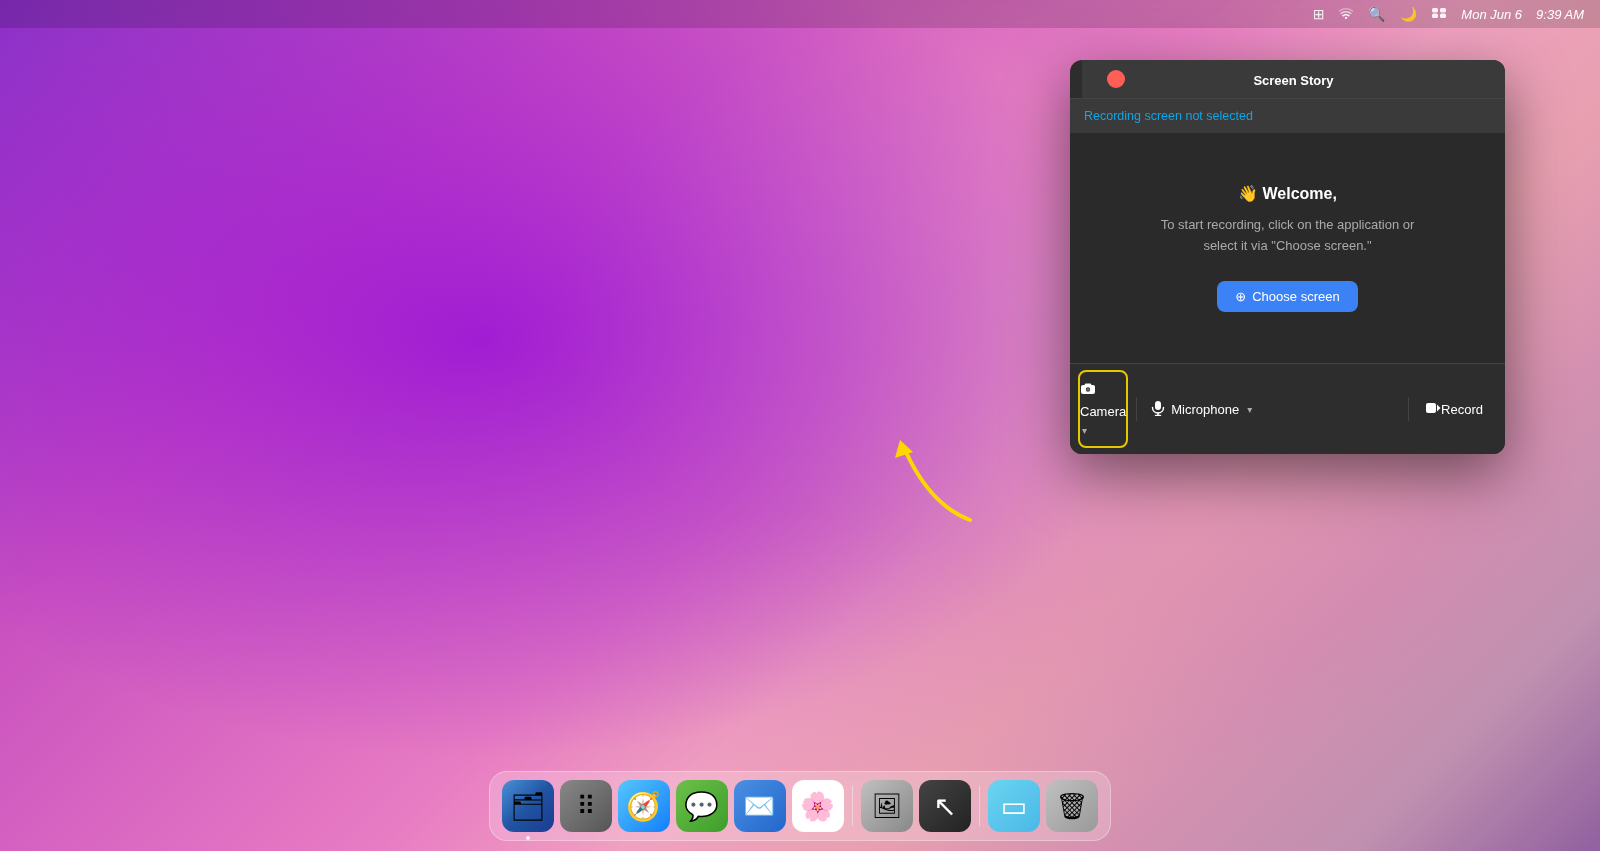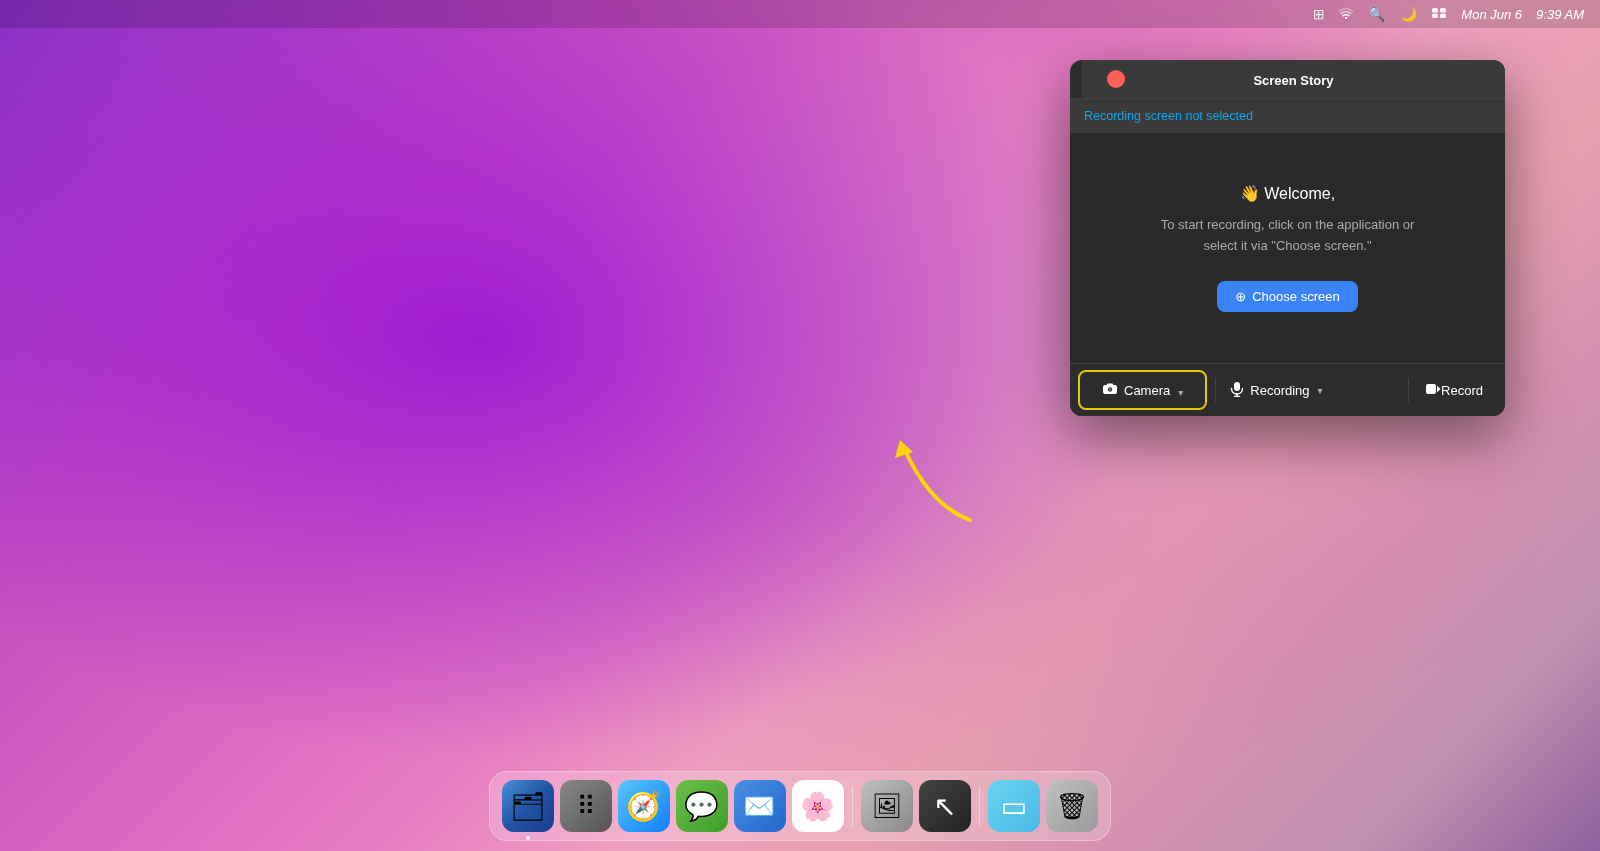--- a/index.html
+++ b/index.html
@@ -124,21 +124,21 @@
       display: flex;
       flex-direction: column;
       align-items: center;
       justify-content: center;
       text-align: center;
     }
 
     .welcome-title {
       color: #ffffff;
       font-size: 16px;
-      font-weight: 400;
+      font-weight: 700;
       margin-bottom: 12px;
     }
 
     .welcome-desc {
       color: #aaaaaa;
       font-size: 13px;
       line-height: 1.6;
       margin-bottom: 24px;
       max-width: 260px;
     }
@@ -160,30 +160,31 @@
     .panel-footer {
       display: flex;
       align-items: center;
       background: #2d2d2d;
       border-top: 1px solid #444;
       padding: 0;
     }
 
     .camera-btn {
       display: flex;
-      align-items: flex-end;
+      align-items: flex-start;
       gap: 6px;
-      padding: 10px 22px;
+      padding: 10px 0;
       color: #ffffff;
       font-size: 13px;
       cursor: pointer;
       border: 2px solid #e6c800;
       border-radius: 8px;
       margin: 6px 8px;
       background: transparent;
+      flex-direction: column;
     }
 
     .microphone-btn {
       display: flex;
       align-items: center;
       gap: 6px;
       padding: 10px 14px;
       color: #ffffff;
       font-size: 13px;
       cursor: pointer;
@@ -348,21 +349,21 @@
 
       <div class="microphone-btn">
         <span>
           <svg width="14" height="16" viewBox="0 0 14 16" fill="white">
             <rect x="4" y="1" width="6" height="9" rx="3"></rect>
             <path d="M1.5 7.5C1.5 11 4 13 7 13s5.5-2 5.5-5.5" stroke="white" stroke-width="1.5" fill="none" stroke-linecap="round"></path>
             <line x1="7" y1="13" x2="7" y2="15.5" stroke="white" stroke-width="1.5" stroke-linecap="round"></line>
             <line x1="4.5" y1="15.5" x2="9.5" y2="15.5" stroke="white" stroke-width="1.5" stroke-linecap="round"></line>
           </svg>
         </span>
-        <span>Recording</span>
+        <span>Microphone</span>
         <span class="chevron">▾</span>
       </div>
 
       <div class="footer-divider"></div>
 
       <div class="record-btn">
         <span>
           <svg width="16" height="14" viewBox="0 0 16 14" fill="white">
             <rect x="1" y="2" width="10" height="10" rx="2"></rect>
             <polygon points="12,3.5 15.5,7 12,10.5" fill="white"></polygon>

